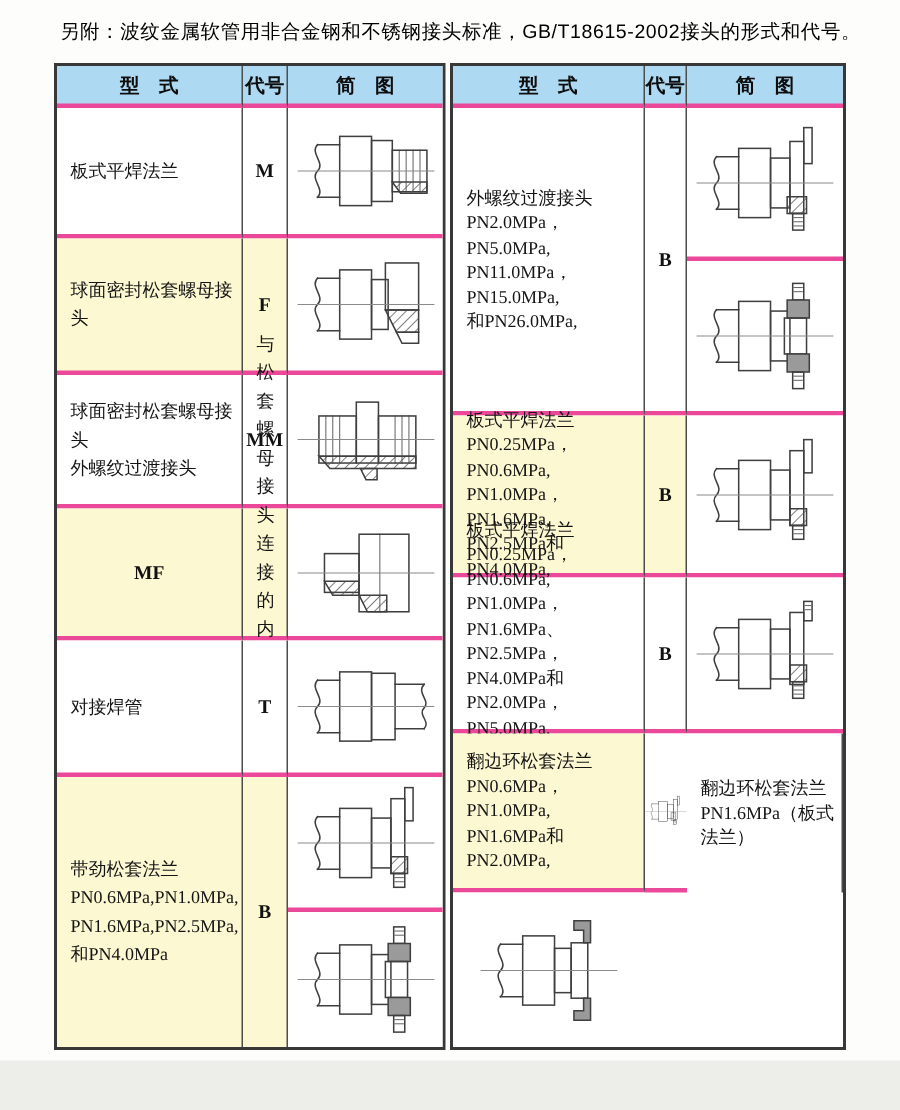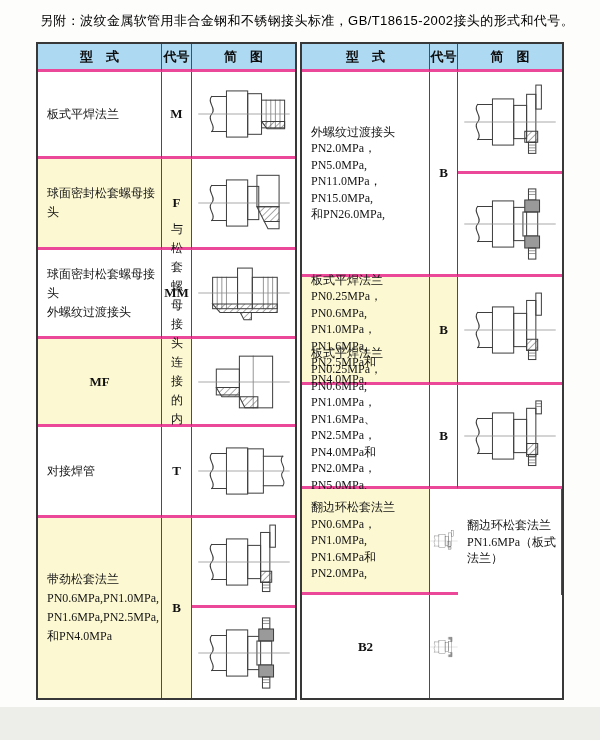--- a/index.html
+++ b/index.html
@@ -304,21 +304,20 @@
         <rect x="70" y="64" width="8" height="10"></rect>
         <path class="thin" d="M71,67 h6 M71,70 h6"></path>
         <line class="cl" x1="3" y1="42" x2="101" y2="42"></line>
       </svg>
     </div>
 
     <div class="cell tp bb0">
         <div class="txt tight">翻边环松套法兰
 PN1.6MPa（板式法兰）</div>
       </div>
-    <div class="cell cd bb0">B2</div>
     <div class="cell dg c3 bb0">
       <svg class="diag" width="96" height="82" viewBox="0 0 104 84">
         <use href="#hose"></use>
         <rect x="56" y="26" width="12" height="32"></rect>
         <rect x="68" y="22" width="12" height="40"></rect>
         <path class="gry" d="M70,6 h12 v16 h-5 v-9 h-7 z"></path>
         <path class="gry" d="M70,78 h12 v-16 h-5 v9 h-7 z"></path>
         <line class="cl" x1="3" y1="42" x2="101" y2="42"></line>
       </svg>
     </div>

